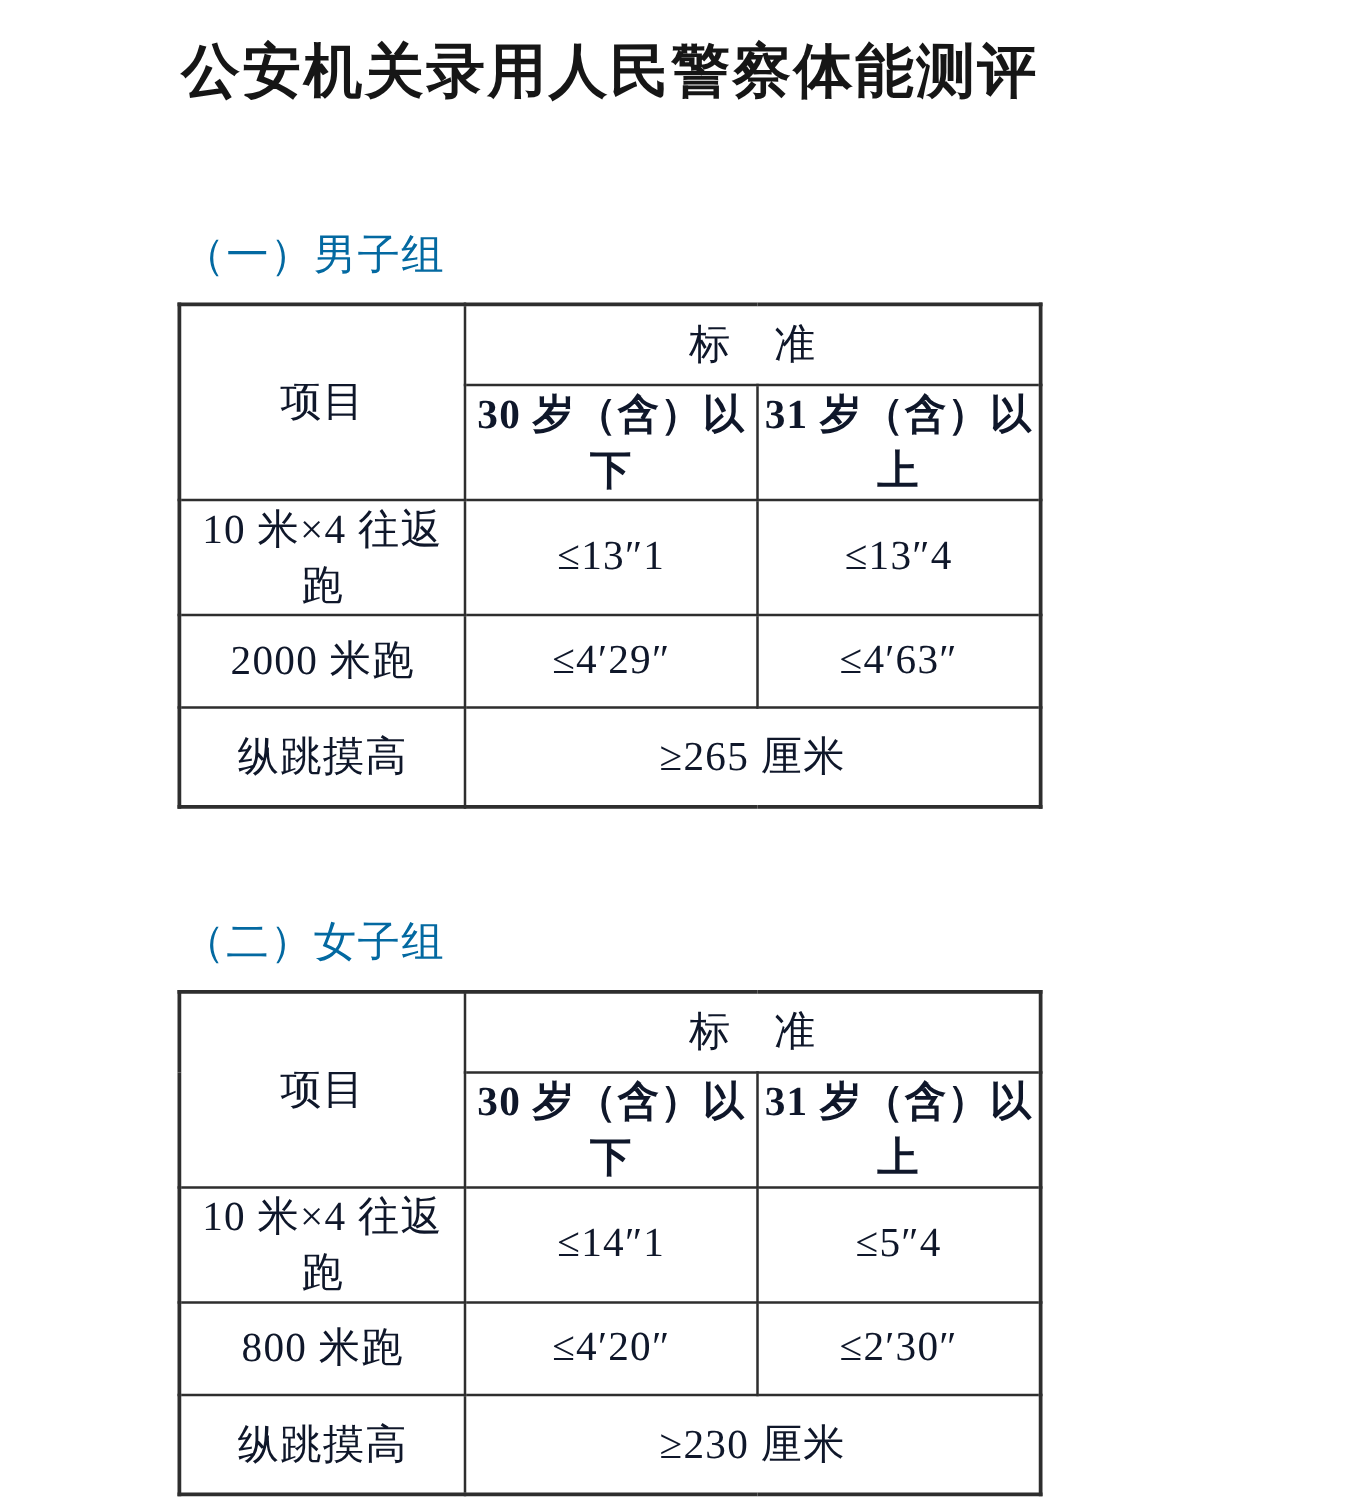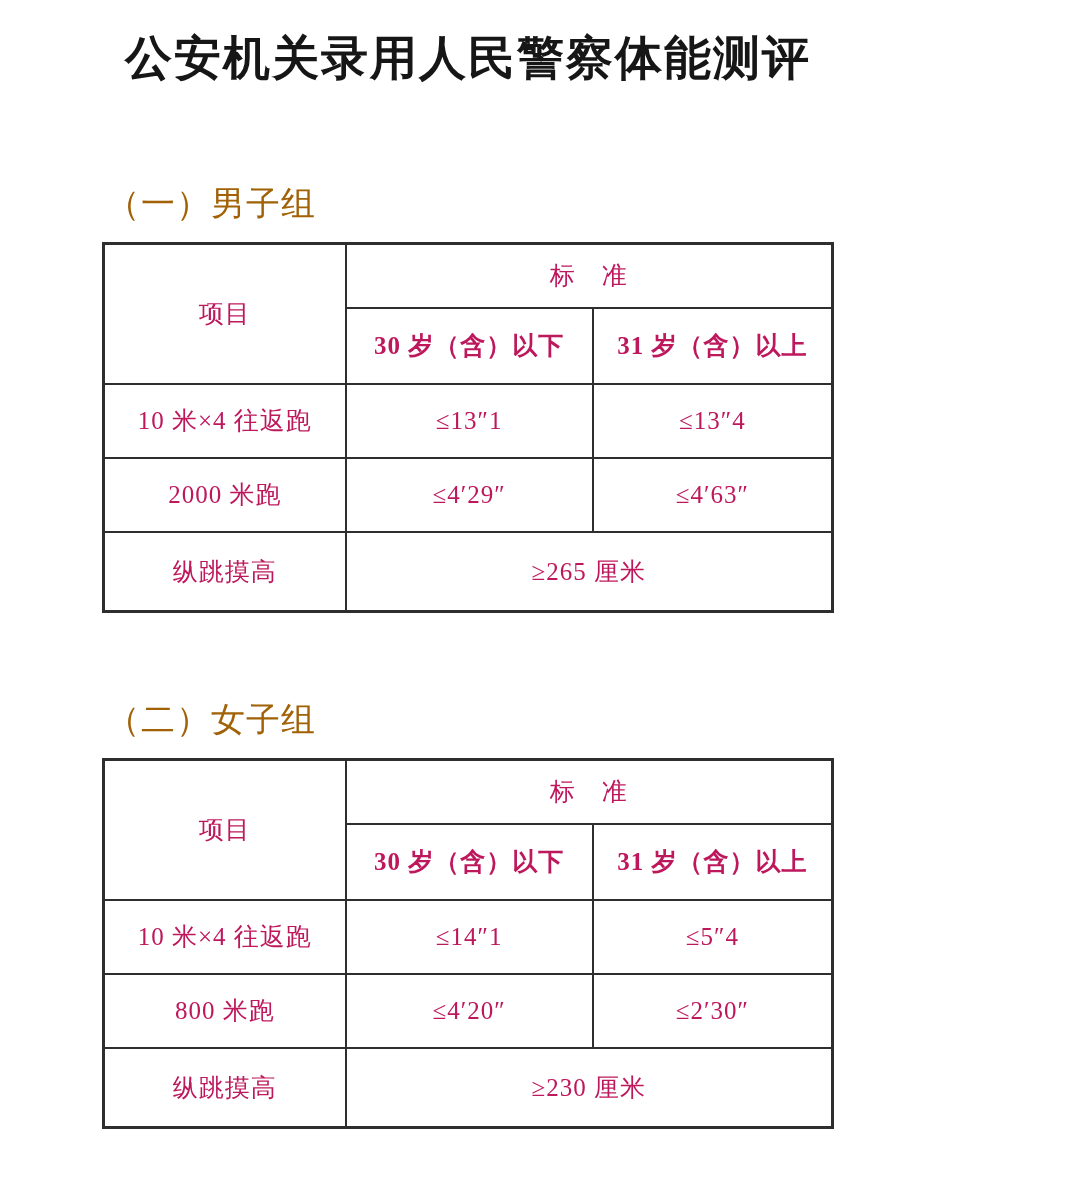--- a/index.html
+++ b/index.html
@@ -9,57 +9,58 @@
   }
   .page {
     width: 936px;
     height: 1201px;
     box-sizing: border-box;
     padding-top: 26px;
     background: #ffffff;
     font-family: "Liberation Serif", "DejaVu Serif", serif;
     color: #1c1c1c;
     overflow: hidden;
+    padding-left: 40px;
   }
   .doc-title {
     margin: 0;
     text-align: center;
     font-size: 47px;
     font-weight: 700;
     line-height: 1.38;
     letter-spacing: 2px;
     color: #161616;
   }
   .doc-title .title-line {
     display: block;
   }
   .section {
     margin: 0 102px;
   }
   .section-heading {
     font-size: 34px;
     font-weight: 400;
-    color: #a16207;
+    color: #0369a1;
     margin: 0 0 15px 4px;
     letter-spacing: 1px;
   }
   .section-men .section-heading { margin-top: 90px; }
   .section-women .section-heading { margin-top: 84px; }
   table.std-table {
     width: 100%;
     border-collapse: collapse;
     table-layout: fixed;
     border: 3px solid #2e2e2e;
   }
   table.std-table td {
     border: 2px solid #2e2e2e;
     text-align: center;
     vertical-align: middle;
-    font-size: 25px;
-    color: #be185d;
+    font-size: 33px;
+    color: #0f172a;
     padding: 0 4px;
     letter-spacing: 1px;
   }
   .row-standard td { height: 62px; }
   .row-age td { height: 74px; font-weight: bold; }
   .row-data td { height: 72px; }
   .row-last td { height: 77px; }
   td.cell-standard-header {
     letter-spacing: 0;
   }

